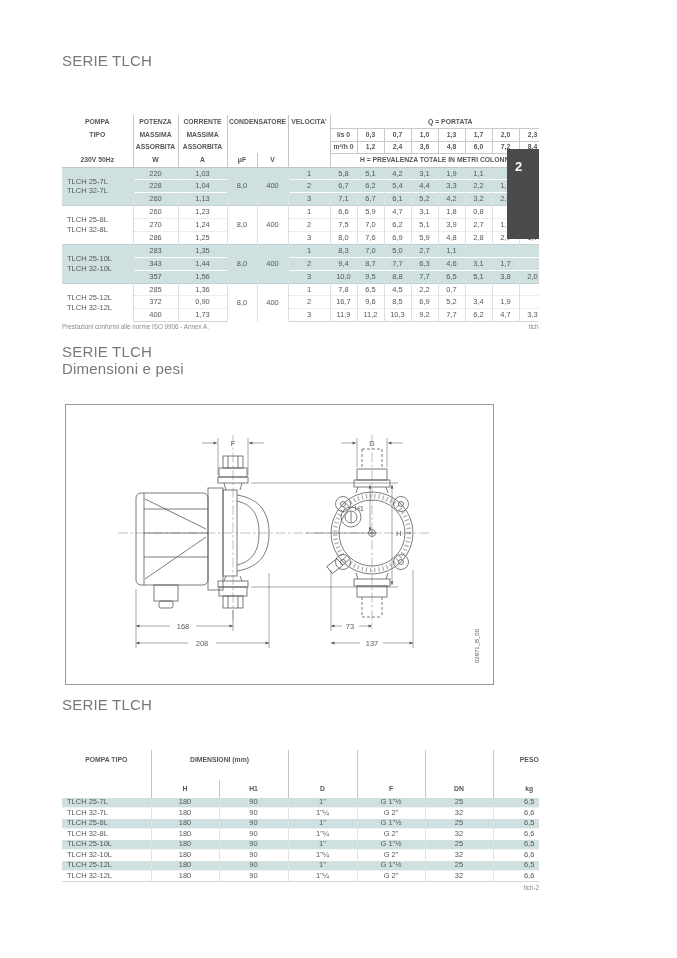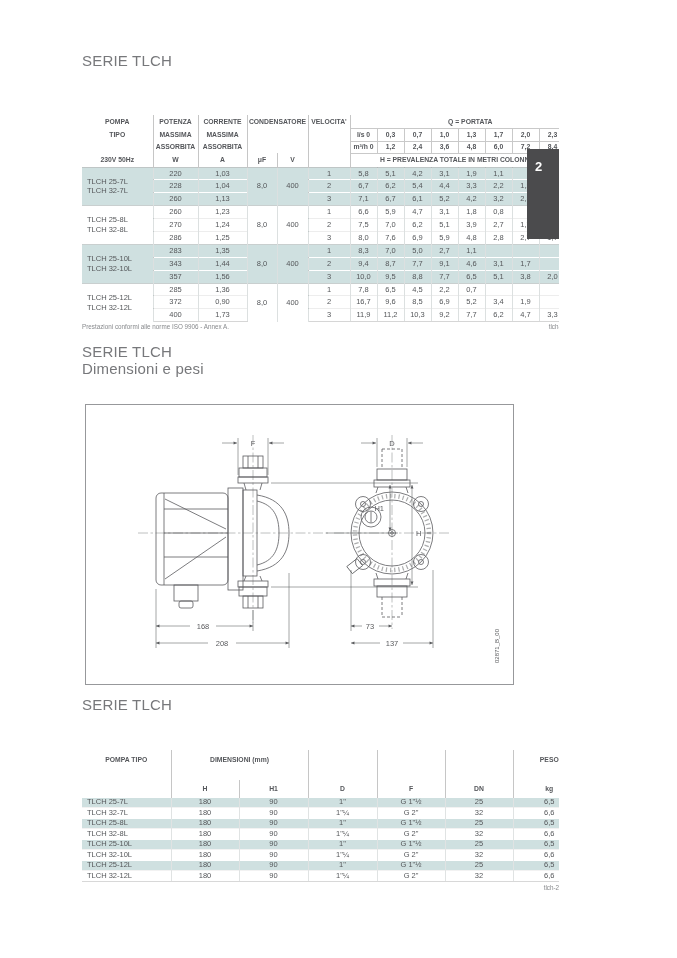--- a/index.html
+++ b/index.html
@@ -1,18 +1,18 @@
 <!DOCTYPE html>
 <html><head>
 <meta charset="utf-8">
 <style>
   * { margin:0; padding:0; box-sizing:border-box; }
   html,body { background:#fff; }
   body { width:677px; height:958px; font-family:"Liberation Sans",sans-serif; position:relative; }
-  .page { position:absolute; width:539px; height:958px; overflow:hidden; background:#fff;margin-left:20px; }
+  .page { position:absolute; width:539px; height:958px; overflow:hidden; background:#fff; }
 
   .sec-title { position:absolute; left:62px; color:#77787b; font-size:15px; line-height:17px; letter-spacing:.2px; }
   .sec-title div { white-space:nowrap; }
 
   table { border-collapse:collapse; table-layout:fixed; }
 
   
   .t1 { position:absolute; left:62px; top:115px; width:508px; color:#55575a; }
   .t1 td { text-align:center; vertical-align:middle; padding:0; overflow:hidden; line-height:1.05; }
   .t1 thead td { font-weight:700; font-size:6.8px; color:#54565a; }
@@ -250,21 +250,21 @@
           <td></td>
           <td></td>
         </tr>
         <tr class="hl inner">
           <td>343</td>
           <td>1,44</td>
           <td>2</td>
           <td>9,4</td>
           <td>8,7</td>
           <td>7,7</td>
-          <td>9,1</td>
+          <td>6,3</td>
           <td>4,6</td>
           <td>3,1</td>
           <td>1,7</td>
           <td></td>
           <td></td>
         </tr>
         <tr class="hl inner">
           <td>357</td>
           <td>1,56</td>
           <td>3</td>

